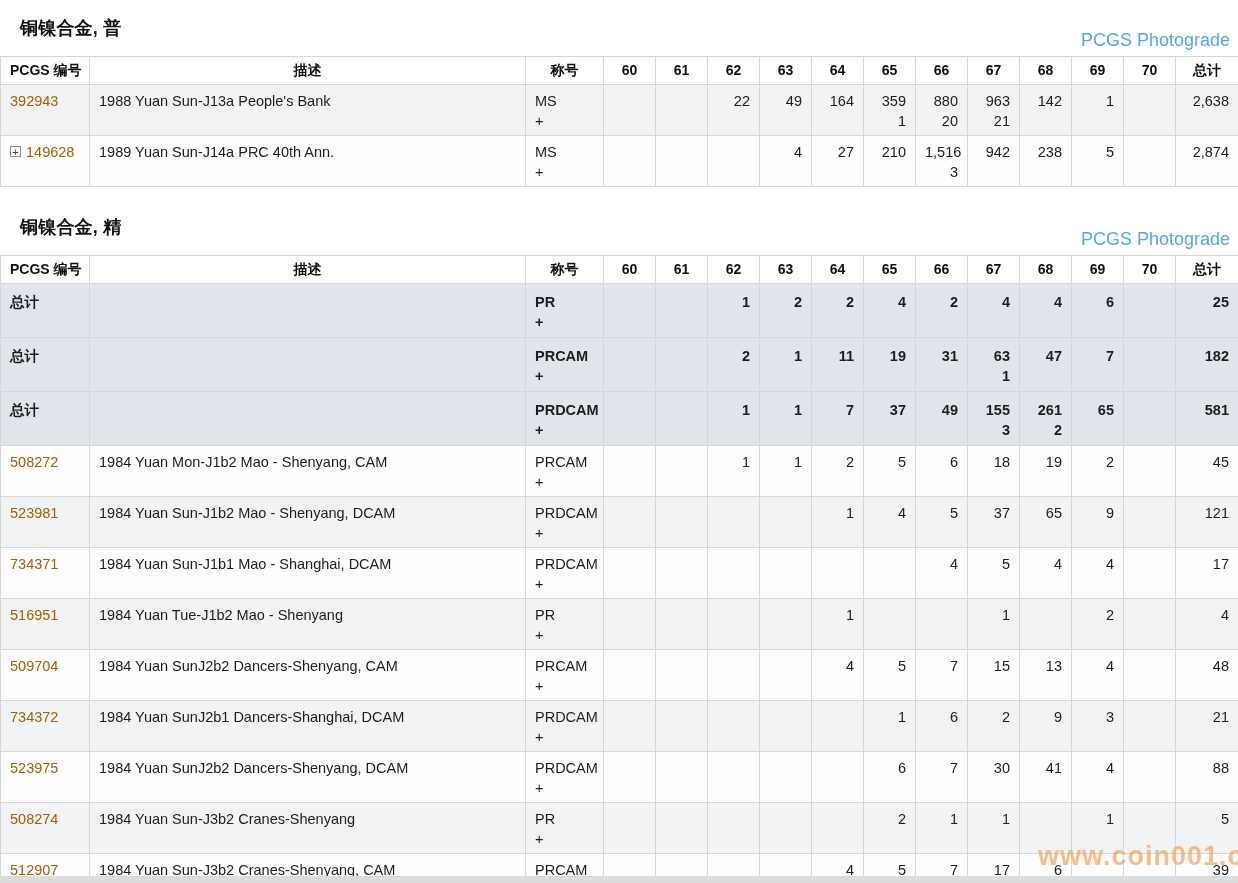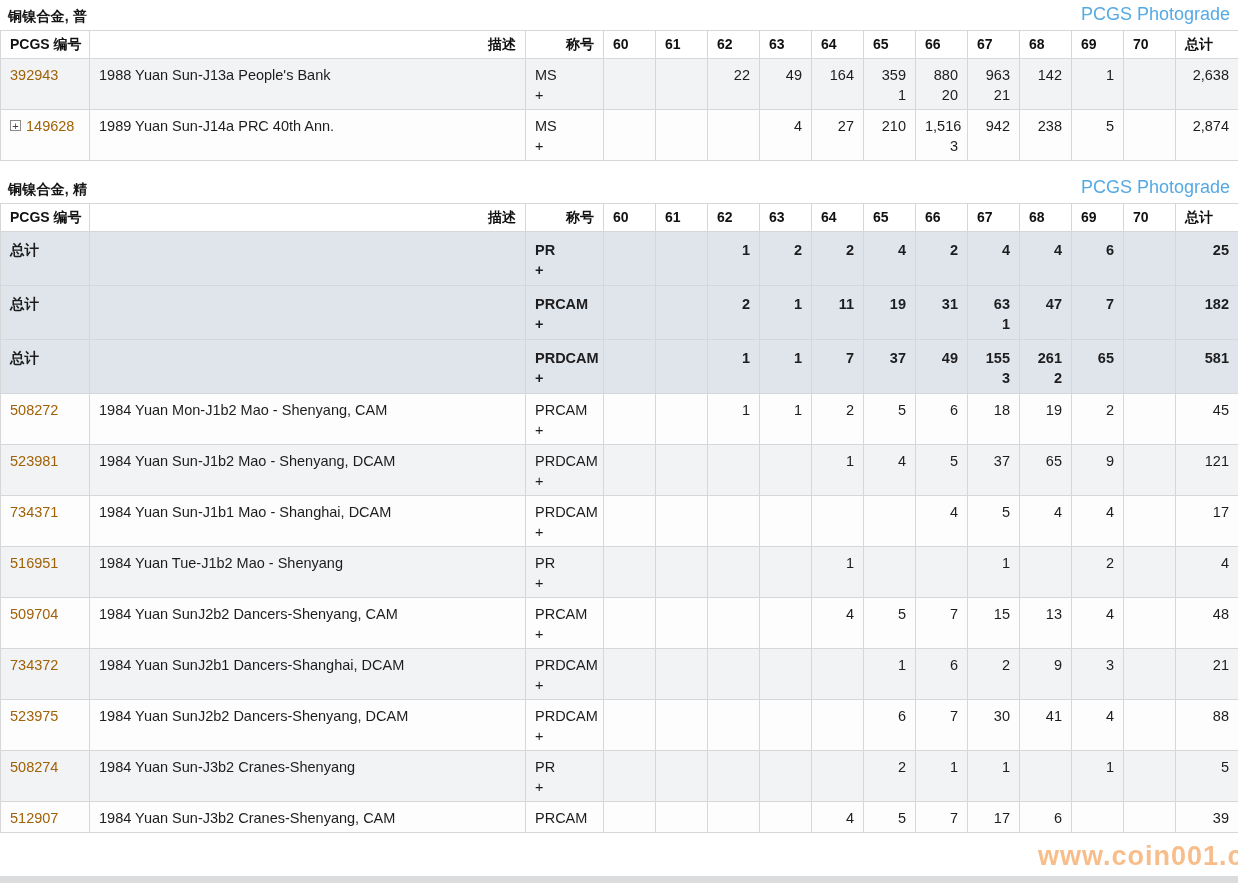--- a/index.html
+++ b/index.html
@@ -3,26 +3,26 @@
 <meta charset="utf-8">
 <style>
   html,body{margin:0;padding:0}
   body{
     width:1238px;height:883px;overflow:hidden;position:relative;
     background:#ffffff;color:#1d1d1f;
     font-family:"Liberation Sans","DejaVu Sans",sans-serif;
   }
   .section + .section{margin-top:12px}
   .section-bar{display:flex;justify-content:space-between;align-items:flex-end;padding:4px 8px 4px 8px}
-  .section-title{margin:0;font-size:14px;font-weight:700;letter-spacing:.2px;color:#141414}
+  .section-title{margin:12px;font-size:18px;font-weight:700;letter-spacing:.2px;color:#141414}
   .photograde{font-size:18px;color:#55a9e4;text-decoration:none;padding-bottom:1px}
   table{border-collapse:collapse;table-layout:fixed;width:1238px}
   th,td{border:1px solid #d6d7d8;overflow:hidden}
-  thead th{font-size:14px;font-weight:700;text-align:left;padding:5px 9px;line-height:17px;background:#fff;white-space:nowrap;color:#111}
-  thead th.left{text-align:right}
+  thead th{font-size:14px;font-weight:700;text-align:center;padding:5px 9px;line-height:17px;background:#fff;white-space:nowrap;color:#111}
+  thead th.left{text-align:center}
   tbody td{font-size:14.5px;padding:6px 9px 4px;line-height:20px;vertical-align:top}
   tbody tr:nth-child(odd){background:#f2f3f4}
   tbody tr:nth-child(even){background:#fdfdfd}
   tbody tr.summary{background:#dfe5ea;font-weight:700}
   tbody tr.summary td{padding-top:8px;padding-bottom:5px}
   td.num{text-align:right}
   .pcgs-link{color:#a16207;text-decoration:none}
   .expand-icon{display:inline-block;width:11px;height:11px;border:1px solid #8a8a8a;font-size:11px;line-height:10px;text-align:center;color:#444;margin-right:5px;background:#fff;vertical-align:1px;box-sizing:border-box}
   .cell-line{min-height:20px}
   .watermark{position:absolute;left:1038px;top:841px;font-size:27px;font-weight:700;color:#f5a55f;opacity:.72;white-space:nowrap;pointer-events:none;letter-spacing:1px}

